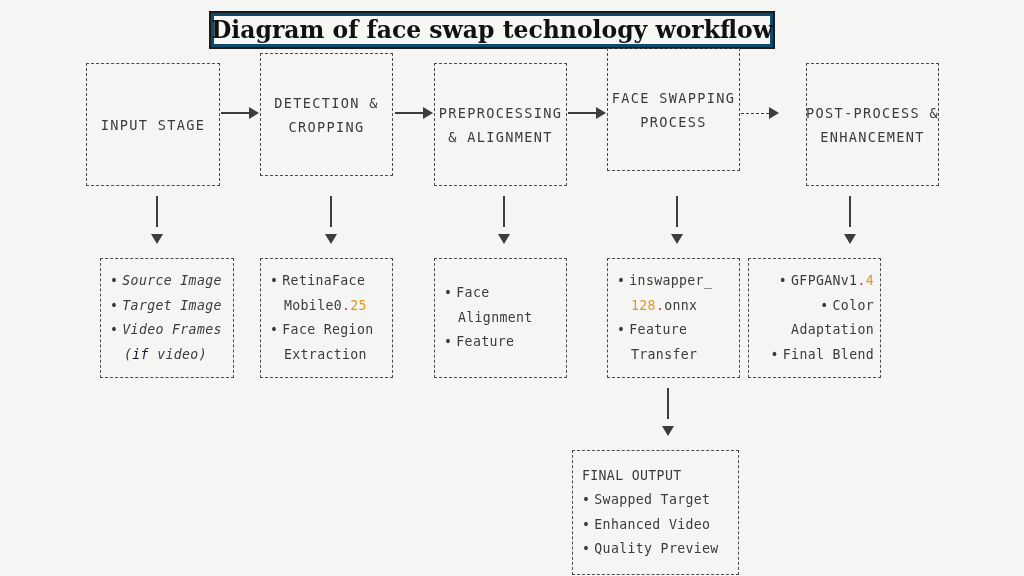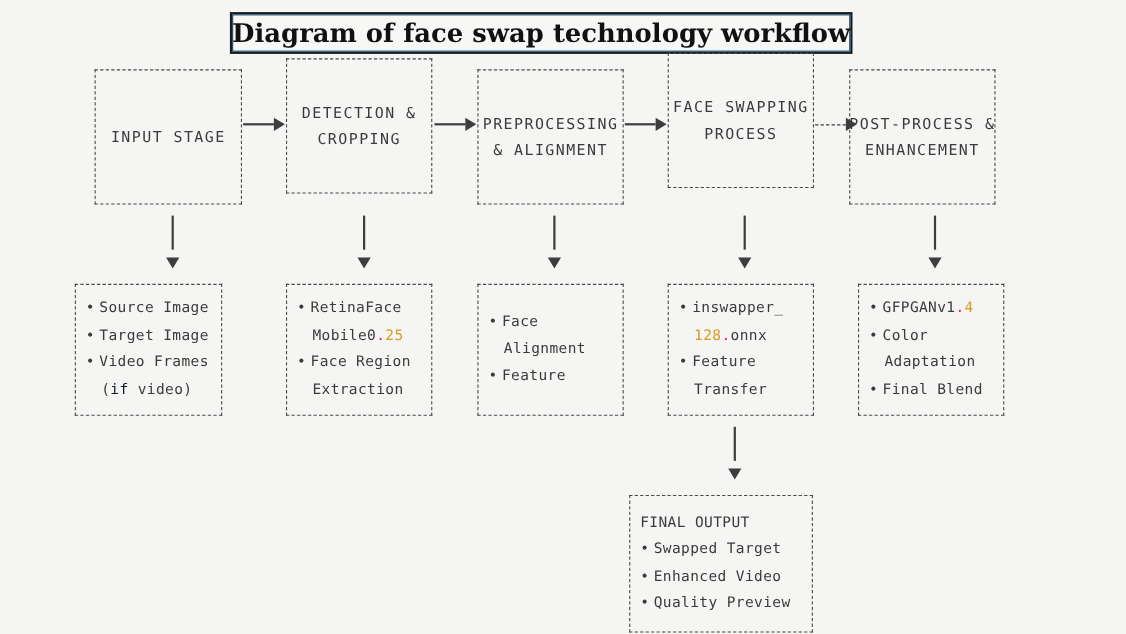--- a/index.html
+++ b/index.html
@@ -32,21 +32,21 @@
     border: 2px solid #1a1a1a;
     background: #f7f7f6;
     display: flex;
     align-items: center;
     justify-content: center;
   }
   .title-inner {
     width: 100%;
     height: 100%;
     box-sizing: border-box;
-    border: 1px solid #0c4a6e;
+    border: 3px solid #0c4a6e;
     display: flex;
     align-items: center;
     justify-content: center;
   }
   .title-text {
     font-family: "DejaVu Serif", serif;
     font-weight: bold;
     font-size: 23.5px;
     color: #111111;
     letter-spacing: 0px;
@@ -179,21 +179,21 @@
   <div class="stage-box" style="left:434px; top:63px; width:133px; height:123px;">
     <div class="stage-line">PREPROCESSING</div>
     <div class="stage-line">&amp; ALIGNMENT</div>
   </div>
 
   <div class="stage-box" style="left:607px; top:48px; width:133px; height:123px;">
     <div class="stage-line">FACE SWAPPING</div>
     <div class="stage-line">PROCESS</div>
   </div>
 
-  <div class="stage-box" style="left:772px; top:63px; width:133px; height:123px;">
+  <div class="stage-box" style="left:806px; top:63px; width:133px; height:123px;">
     <div class="stage-line">POST-PROCESS &amp;</div>
     <div class="stage-line">ENHANCEMENT</div>
   </div>
 
   <div class="h-arrow" style="left:221px; top:107px; width:38px;">
     <div class="shaft"></div>
     <div class="head"></div>
   </div>
 
   <div class="h-arrow" style="left:395px; top:107px; width:38px;">
@@ -229,21 +229,21 @@
   <div class="v-arrow" style="left:670px; top:196px; height:48px;">
     <div class="shaft"></div>
     <div class="head"></div>
   </div>
 
   <div class="v-arrow" style="left:843px; top:196px; height:48px;">
     <div class="shaft"></div>
     <div class="head"></div>
   </div>
 
-  <div class="detail-box" style="left:68px; top:258px; width:134px; height:120px;">
+  <div class="detail-box" style="left:100px; top:258px; width:134px; height:120px;font-style:italic;">
     <div class="detail-line">
       <span class="bullet">•</span><span>Source Image</span>
     </div>
     <div class="detail-line">
       <span class="bullet">•</span><span>Target Image</span>
     </div>
     <div class="detail-line">
       <span class="bullet">•</span><span>Video Frames</span>
     </div>
     <div class="detail-line indent">
@@ -280,21 +280,21 @@
     </div>
     <div class="detail-line indent">
       <span class="num-orange">128</span><span class="punc-pink">.</span><span>onnx</span>
     </div>
     <div class="detail-line">
       <span class="bullet">•</span><span>Feature</span>
     </div>
     <div class="detail-line indent">Transfer</div>
   </div>
 
-  <div class="detail-box" style="left:780px; top:258px; width:133px; height:120px;">
+  <div class="detail-box" style="left:748px; top:258px; width:133px; height:120px;text-align:right;">
     <div class="detail-line">
       <span class="bullet">•</span><span>GFPGANv1</span><span class="punc-pink">.</span><span class="num-orange">4</span>
     </div>
     <div class="detail-line">
       <span class="bullet">•</span><span>Color</span>
     </div>
     <div class="detail-line indent">Adaptation</div>
     <div class="detail-line">
       <span class="bullet">•</span><span>Final Blend</span>
     </div>

